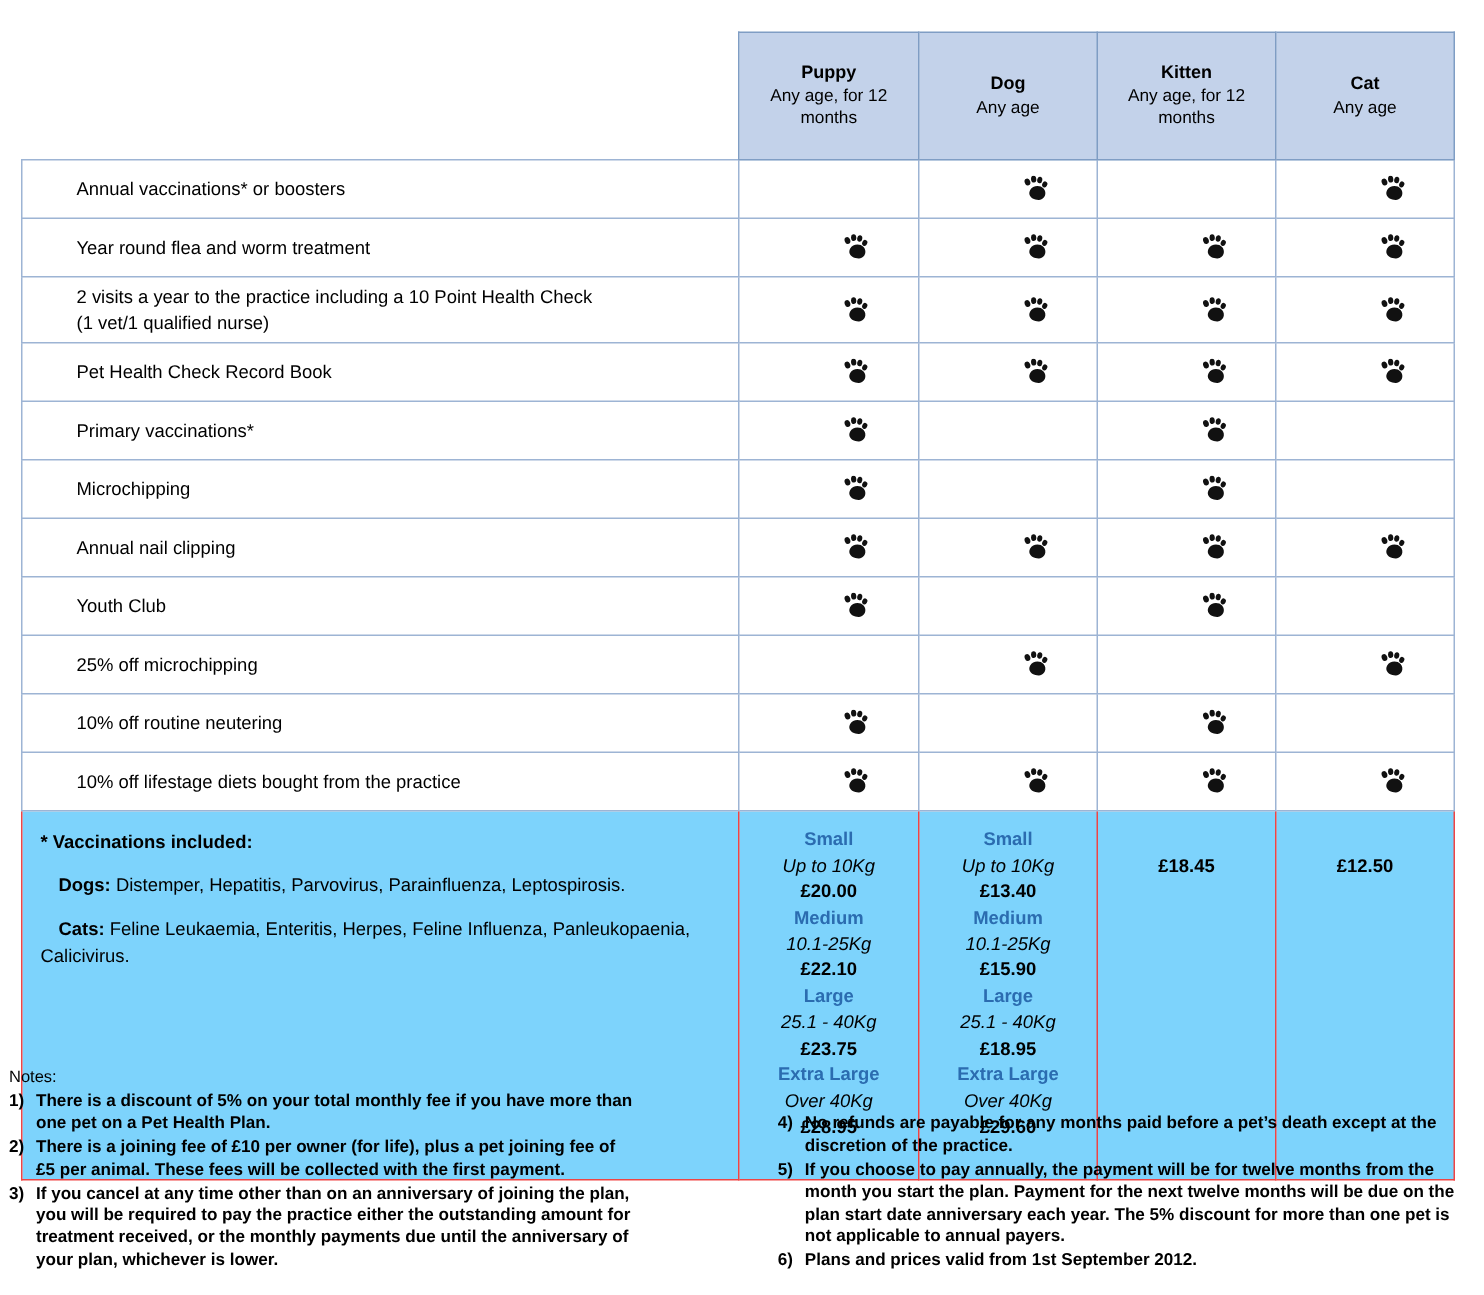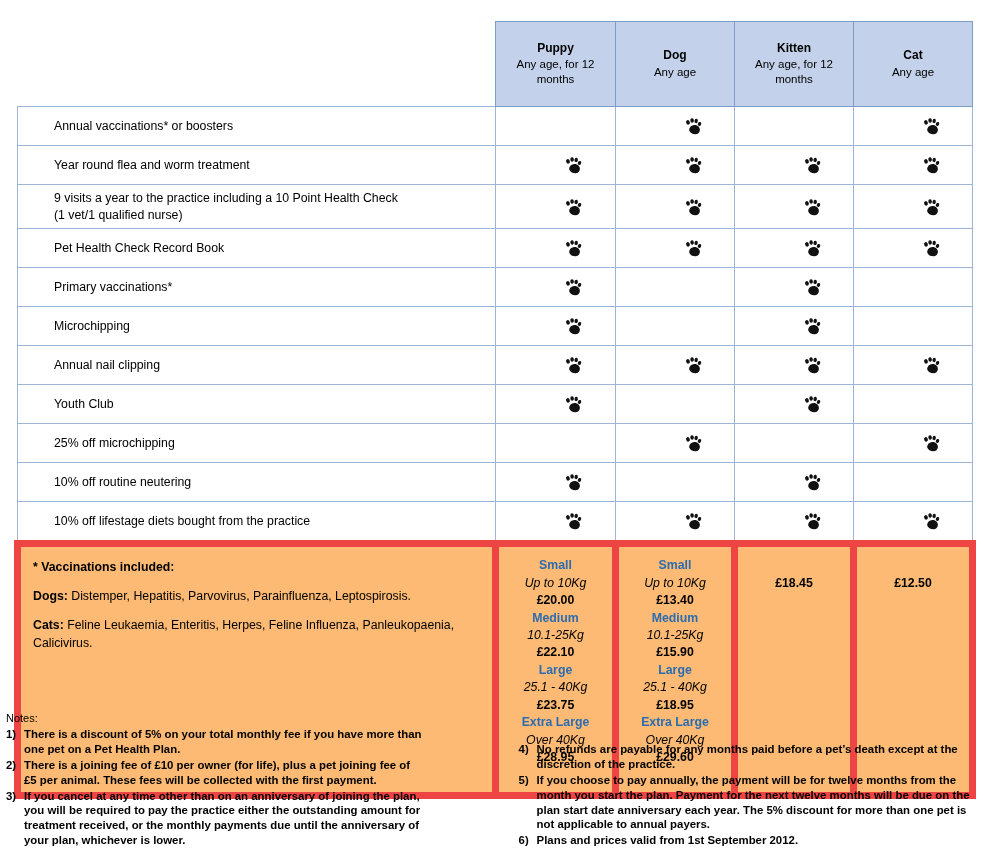--- a/index.html
+++ b/index.html
@@ -80,37 +80,37 @@
     display: inline-block;
     width: 17px;
     height: 17px;
     vertical-align: middle;
     line-height: 0;
   }
   .paw svg { display: block; }
 
   
   .price-row > td {
-    background: #fdba74;
-    border: 7px solid #ef4444;
+    background: #7dd3fc;
+    border: 1px solid #ef4444;
     vertical-align: top;
   }
   .vacc-cell {
     padding: 12px 12px 16px 12px;
     font-size: 12.3px;
     line-height: 1.45;
     text-align: left;
   }
   .vacc-title {
     font-weight: bold;
     margin-bottom: 11px;
   }
   .vacc-line { margin-bottom: 11px; }
   .vacc-line:last-child { margin-bottom: 0; }
-  .vacc-line b { font-weight: bold; }
+  .vacc-line b { font-weight: bold; margin-left: 12px; }
 
   .price-cell {
     text-align: center;
     padding: 10px 4px 25px 4px;
     font-size: 12.3px;
     line-height: 1.42;
   }
   .tier-name {
     color: #2b6cb0;
     font-weight: bold;
@@ -237,21 +237,21 @@
             </svg></span></td>
         <td class="mark-cell"><span class="paw"><svg viewBox="0 0 32 32" width="17" height="17" xmlns="http://www.w3.org/2000/svg">
               <ellipse cx="5.6" cy="8.2" rx="3.5" ry="4.4" transform="rotate(-20 5.6 8.2)" fill="#111111"></ellipse>
               <ellipse cx="13.4" cy="4.6" rx="3.3" ry="4.3" transform="rotate(-6 13.4 4.6)" fill="#111111"></ellipse>
               <ellipse cx="21.0" cy="5.6" rx="3.2" ry="4.1" transform="rotate(10 21 5.6)" fill="#111111"></ellipse>
               <ellipse cx="27.3" cy="11.2" rx="3.1" ry="3.9" transform="rotate(26 27.3 11.2)" fill="#111111"></ellipse>
               <path d="M9.0 18.2 C12.0 12.4 21.5 11.6 25.8 16.4 C30.6 21.8 27.4 30.4 20.2 30.6 C14.2 30.8 9.4 28.0 8.2 24.2 C7.6 22.2 8.0 20.0 9.0 18.2 Z" fill="#111111"></path>
             </svg></span></td>
       </tr>
       <tr class="feat-row">
-        <td class="feat-label"><span>9 visits a year to the practice including a 10 Point Health Check</span><span class="l2">(1 vet/1 qualified nurse)</span></td>
+        <td class="feat-label"><span>2 visits a year to the practice including a 10 Point Health Check</span><span class="l2">(1 vet/1 qualified nurse)</span></td>
         <td class="mark-cell"><span class="paw"><svg viewBox="0 0 32 32" width="17" height="17" xmlns="http://www.w3.org/2000/svg">
               <ellipse cx="5.6" cy="8.2" rx="3.5" ry="4.4" transform="rotate(-20 5.6 8.2)" fill="#111111"></ellipse>
               <ellipse cx="13.4" cy="4.6" rx="3.3" ry="4.3" transform="rotate(-6 13.4 4.6)" fill="#111111"></ellipse>
               <ellipse cx="21.0" cy="5.6" rx="3.2" ry="4.1" transform="rotate(10 21 5.6)" fill="#111111"></ellipse>
               <ellipse cx="27.3" cy="11.2" rx="3.1" ry="3.9" transform="rotate(26 27.3 11.2)" fill="#111111"></ellipse>
               <path d="M9.0 18.2 C12.0 12.4 21.5 11.6 25.8 16.4 C30.6 21.8 27.4 30.4 20.2 30.6 C14.2 30.8 9.4 28.0 8.2 24.2 C7.6 22.2 8.0 20.0 9.0 18.2 Z" fill="#111111"></path>
             </svg></span></td>
         <td class="mark-cell"><span class="paw"><svg viewBox="0 0 32 32" width="17" height="17" xmlns="http://www.w3.org/2000/svg">
               <ellipse cx="5.6" cy="8.2" rx="3.5" ry="4.4" transform="rotate(-20 5.6 8.2)" fill="#111111"></ellipse>
               <ellipse cx="13.4" cy="4.6" rx="3.3" ry="4.3" transform="rotate(-6 13.4 4.6)" fill="#111111"></ellipse>

